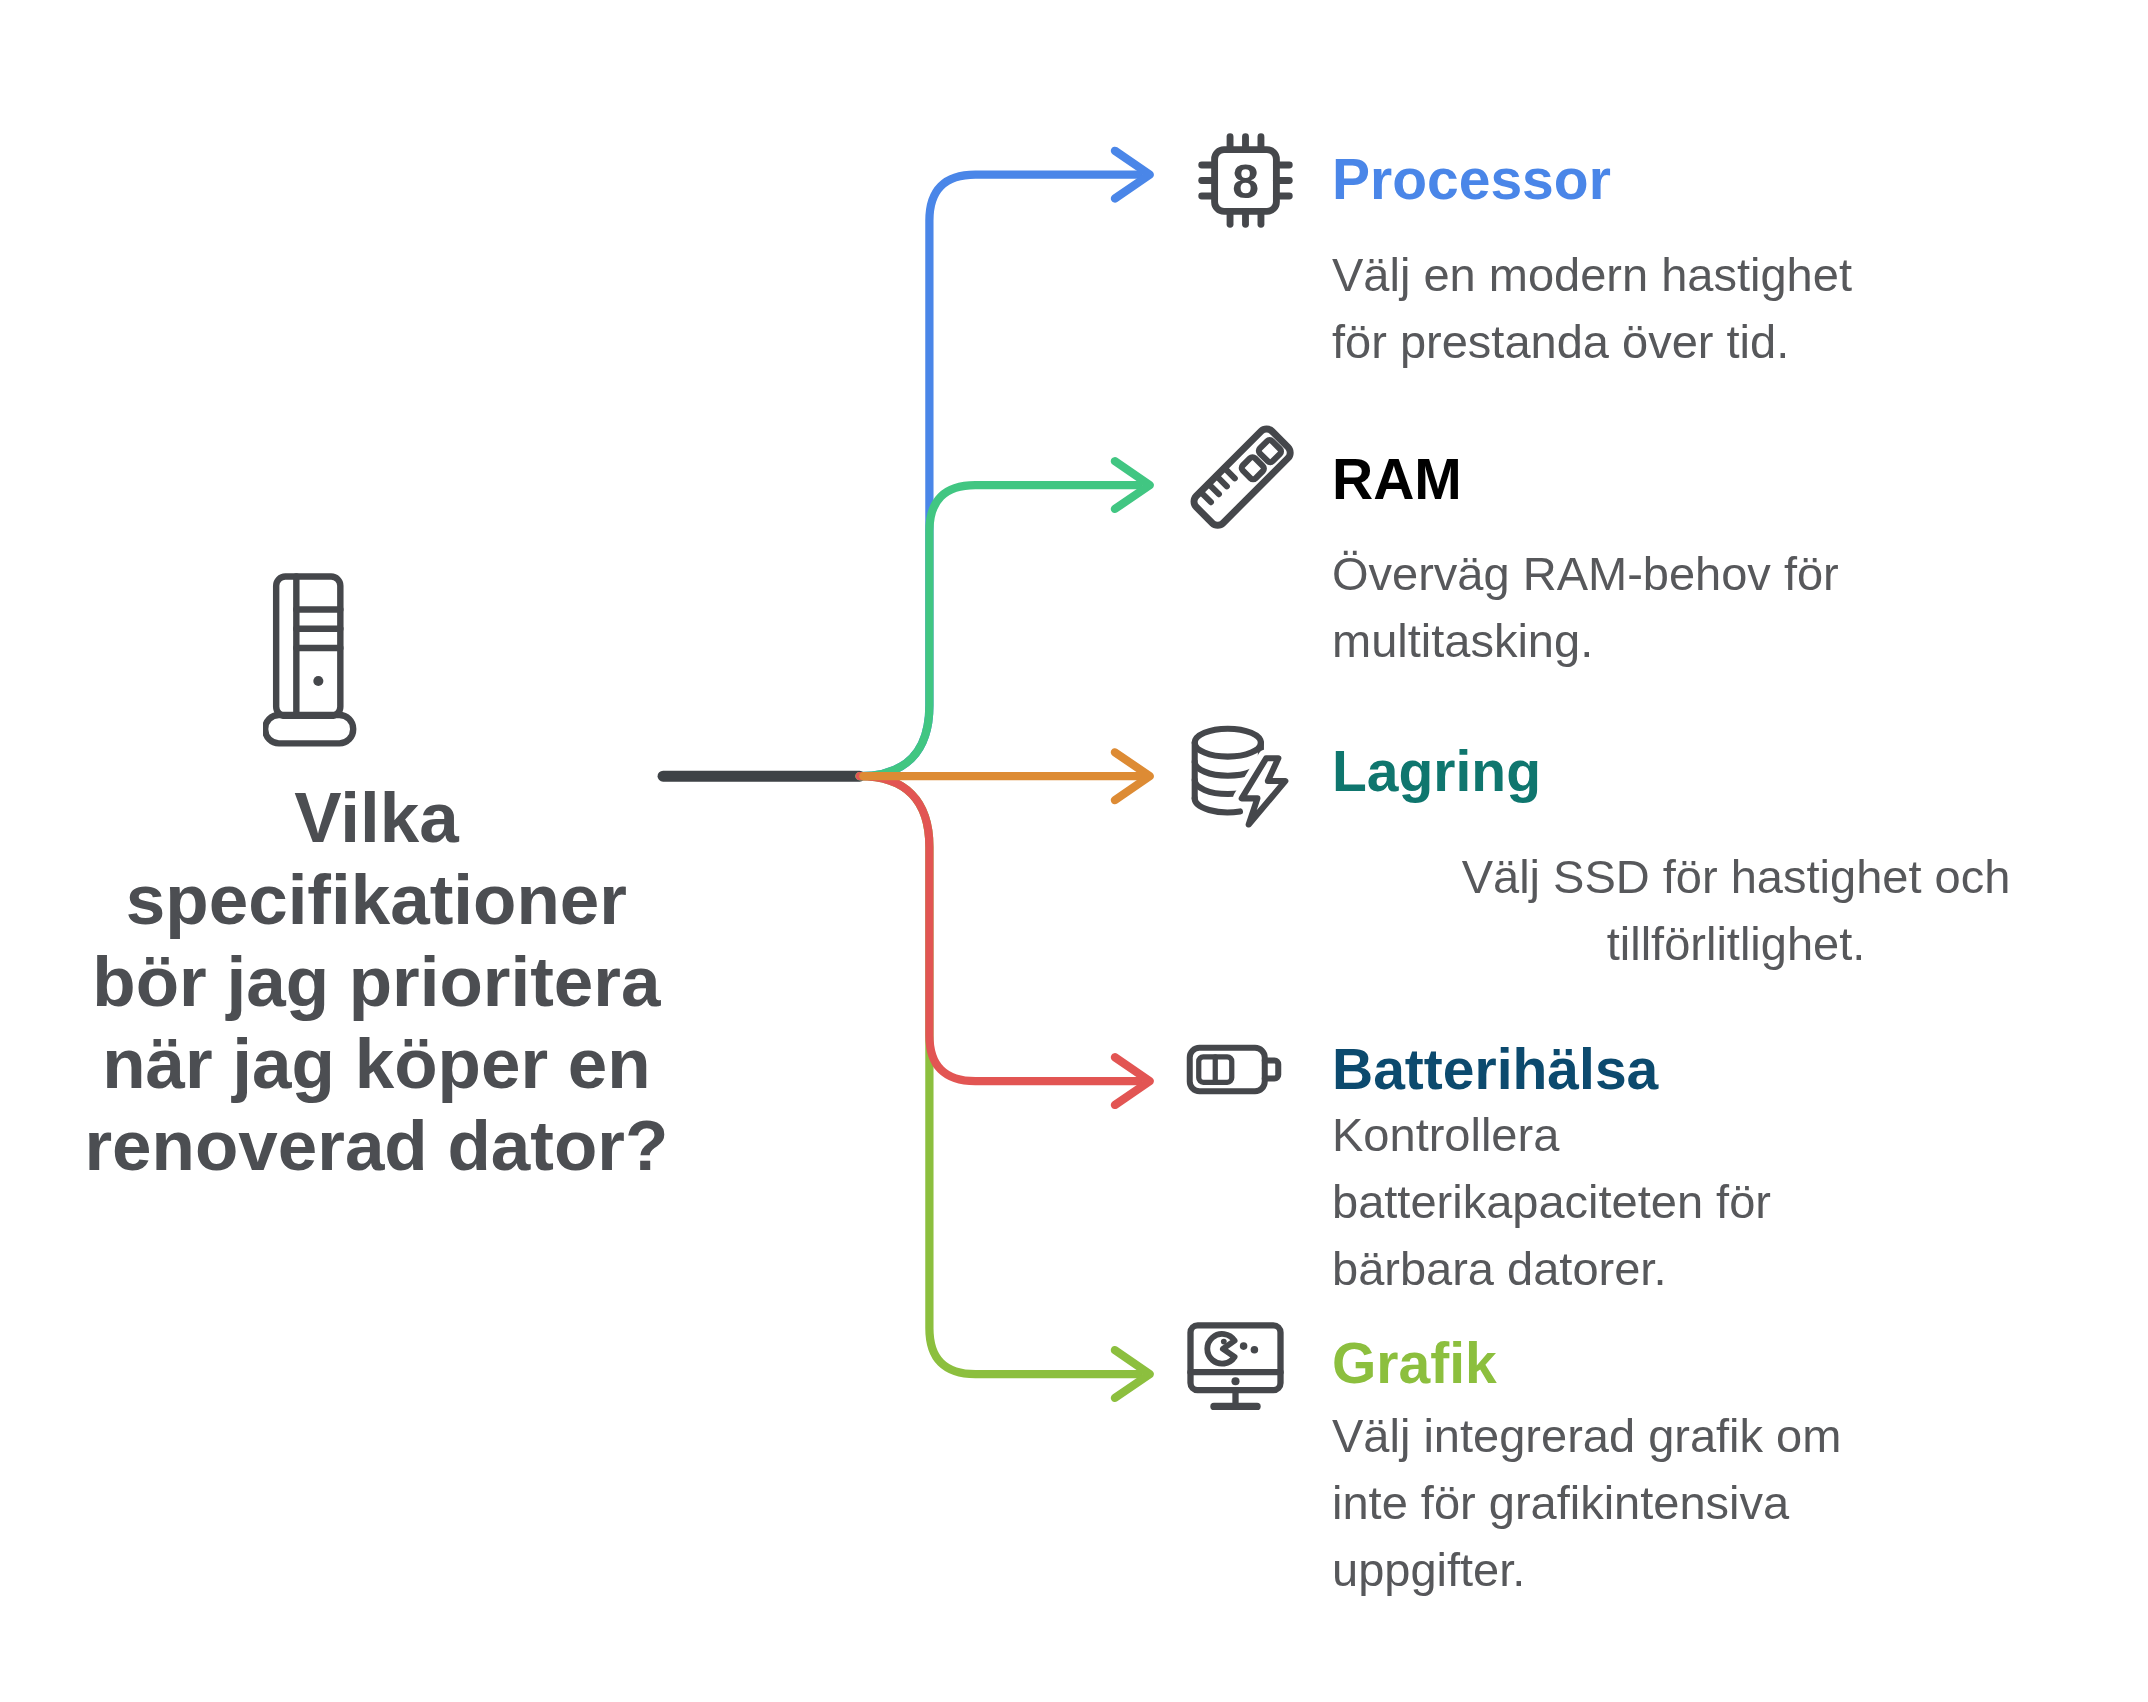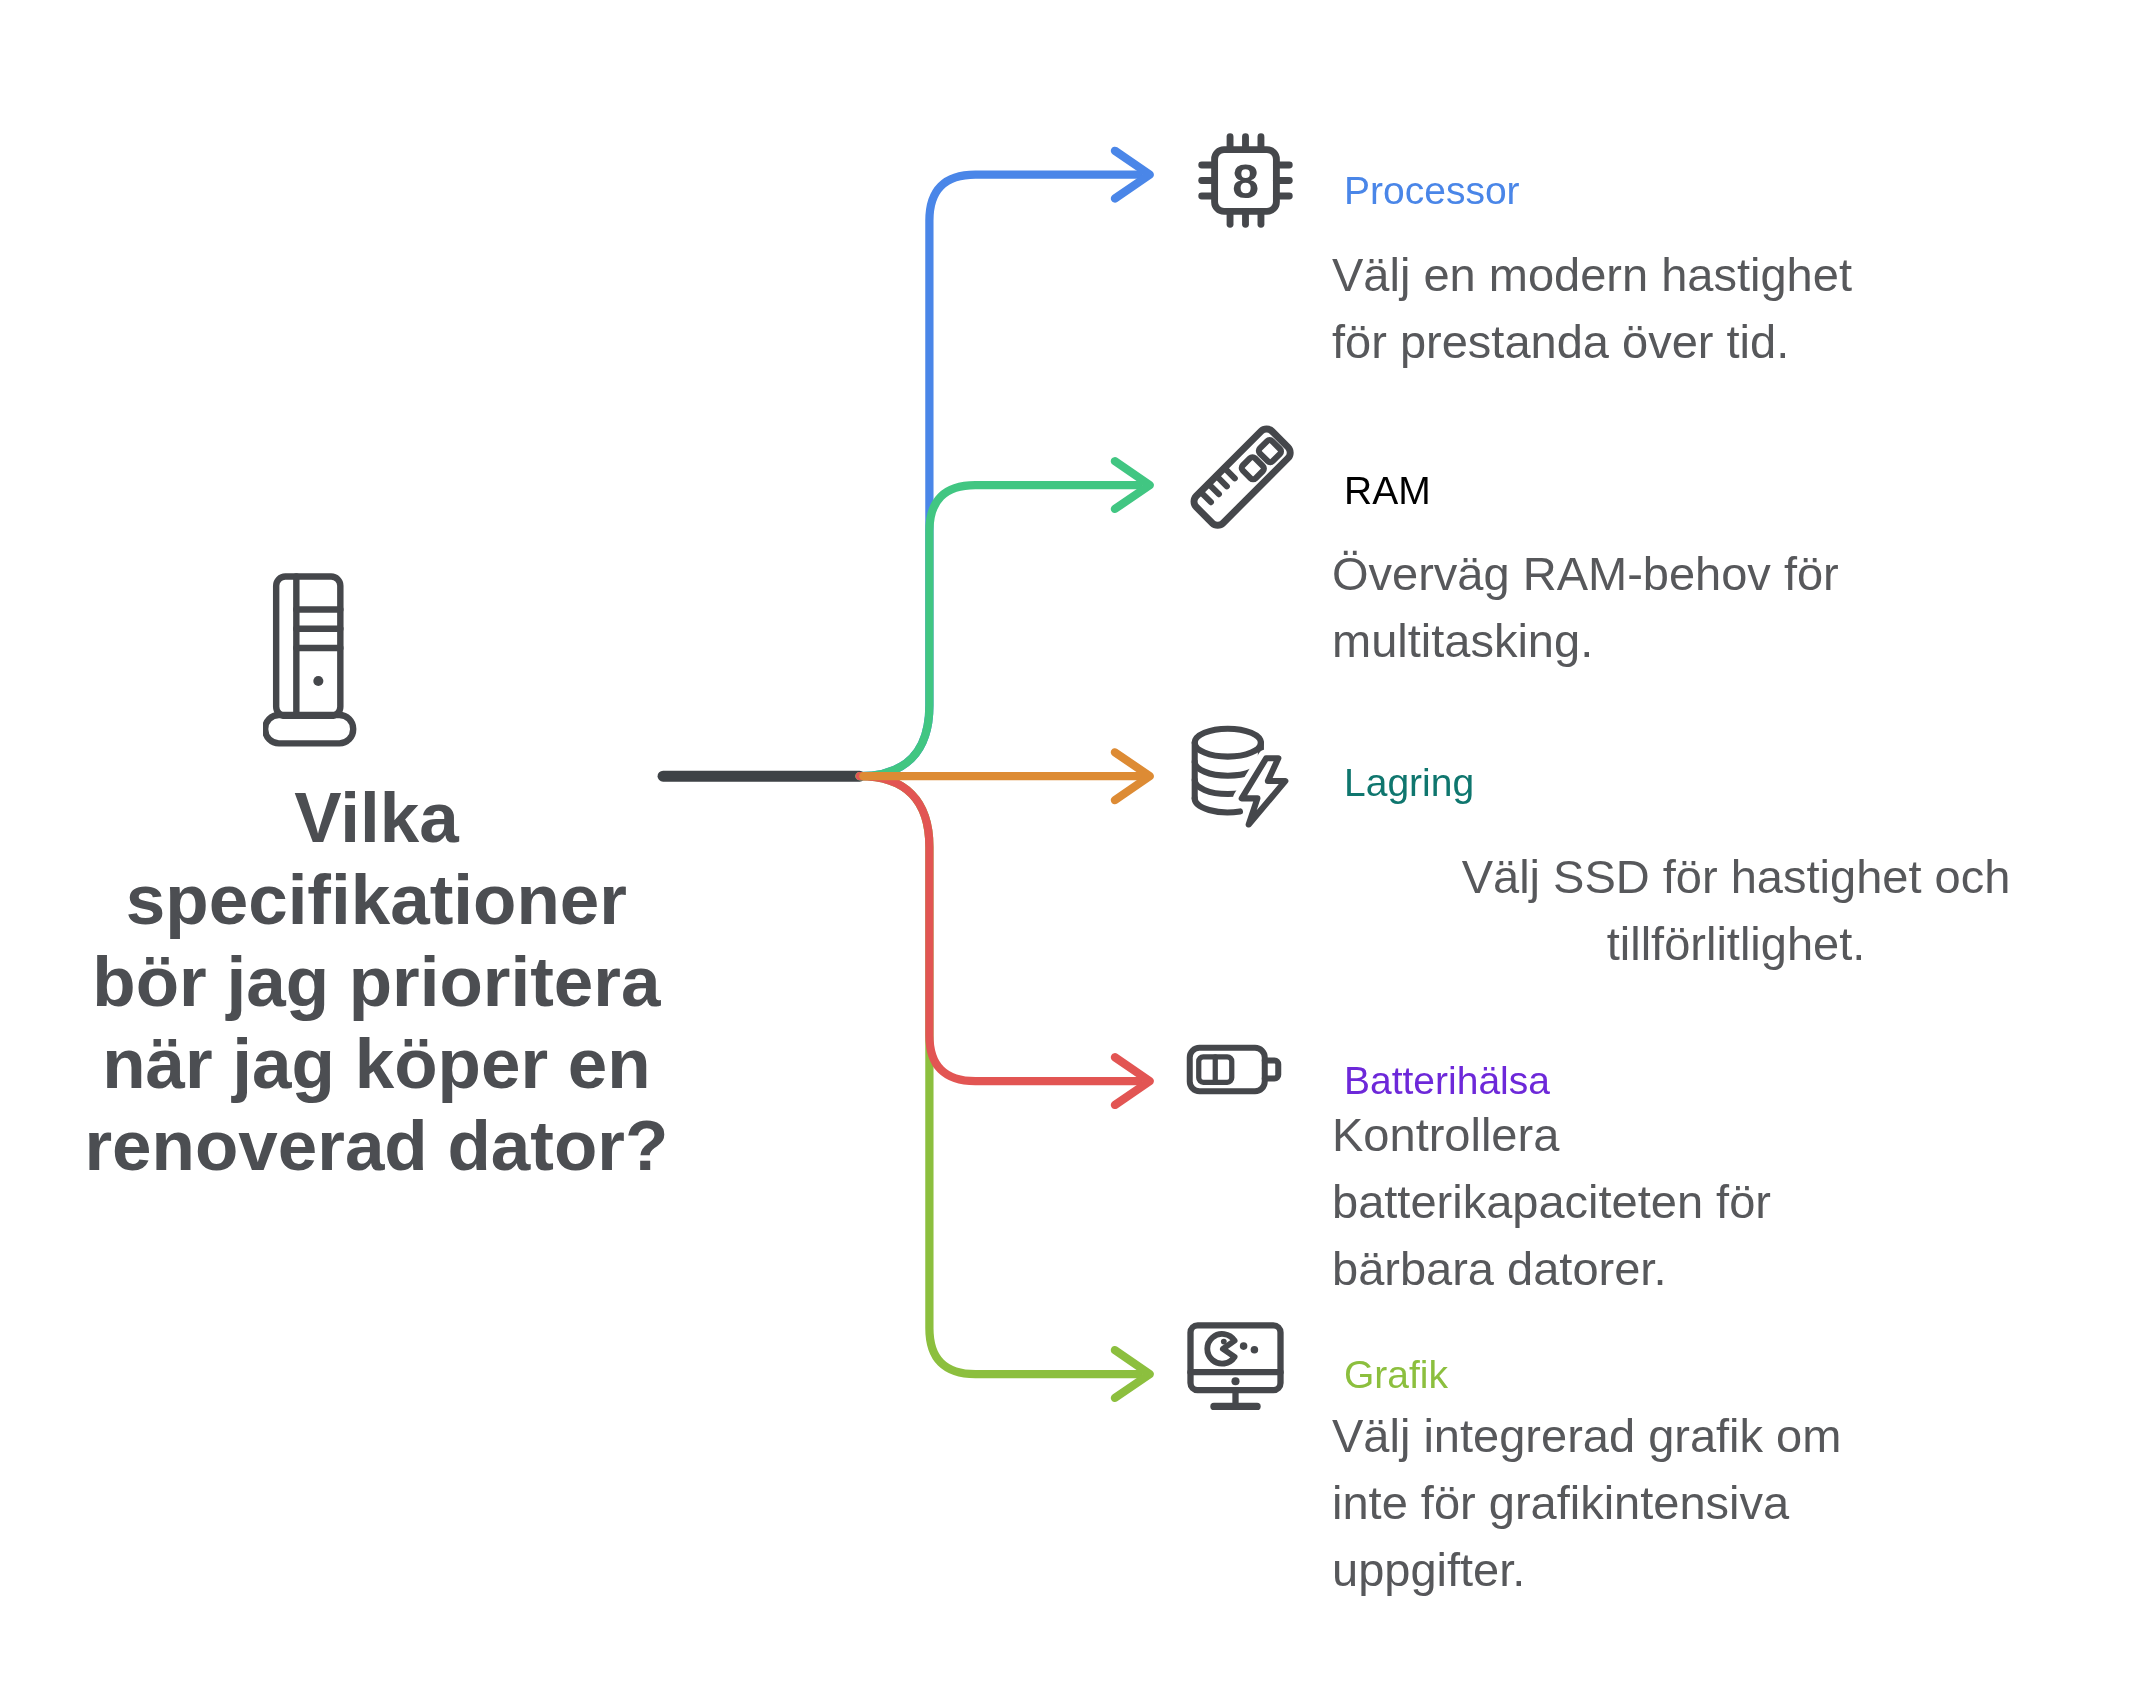--- a/index.html
+++ b/index.html
@@ -26,22 +26,22 @@
     position: absolute;
     left: 18.4px; top: 777px; width: 716px;
     margin: 0;
     font-size: 71px; line-height: 82px; font-weight: 700;
     color: #4C4E52; text-align: center;
     white-space: pre-line;
   }
 
   
   .branch-heading {
-    position: absolute; left: 1332px; margin: 12px;
-    font-size: 39px; line-height: 64px; font-weight: 400;
+    position: absolute; left: 1332px; margin: 0;
+    font-size: 57px; line-height: 64px; font-weight: 700;
     white-space: nowrap;
   }
   .branch-desc {
     position: absolute; left: 1332px; margin: 0; width: 808px;
     font-size: 47px; line-height: 67px; font-weight: 400;
     color: #57585B; white-space: pre-line;
   }
   .branch-icon { position: absolute; }
 
   .icon-cpu      { left: 1194px; top: 129px;  width: 103px; height: 103px; }
@@ -181,21 +181,21 @@
         <g class="ico" stroke-width="8">
           <rect x="5" y="9" width="100" height="58" rx="13"></rect>
           <path d="M105 26 h13 a5 5 0 0 1 5 5 v14 a5 5 0 0 1 -5 5 h-13"></path>
         </g>
         <g class="ico" stroke-width="7">
           <rect x="17" y="21" width="44" height="34" rx="6"></rect>
           <line x1="39" y1="21" x2="39" y2="55"></line>
         </g>
       </svg>
     </div>
-    <h2 class="branch-heading h-batterihalsa" style="color: #6d28d9;">Batterihälsa</h2>
+    <h2 class="branch-heading h-batterihalsa" style="color: #0c4a6e;">Batterihälsa</h2>
     <p class="branch-desc d-batterihalsa">Kontrollera
 batterikapaciteten för
 bärbara datorer.</p>
   </section>
 
   <section>
     <div class="branch-icon icon-monitor">
       <svg viewBox="0 0 110 112">
         <g class="ico" stroke-width="7">
           <rect x="5" y="7" width="100" height="72" rx="8"></rect>

